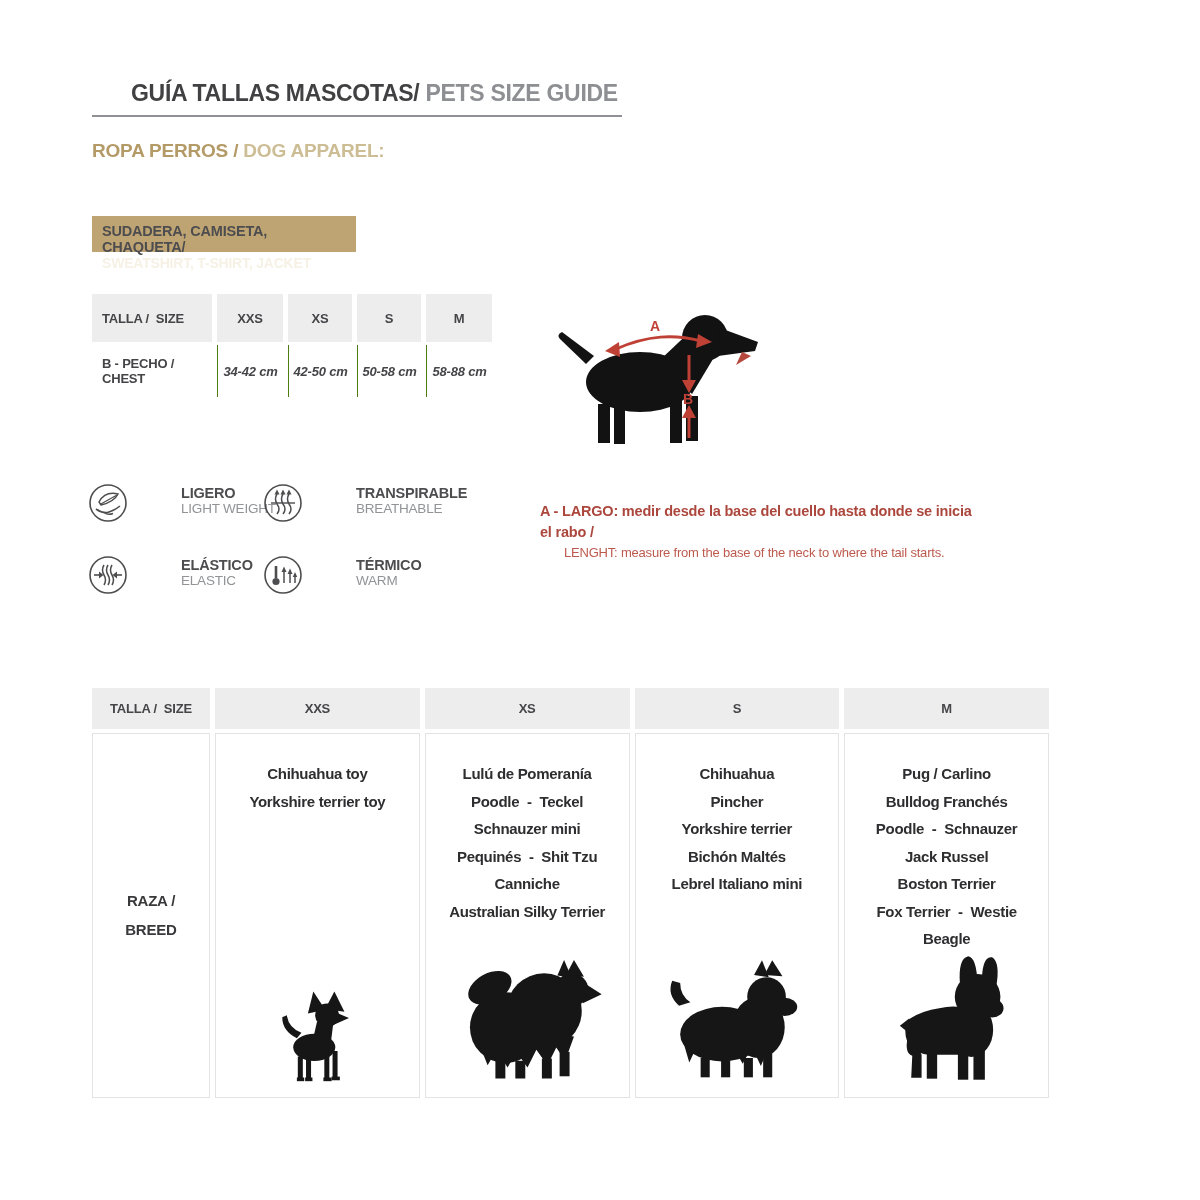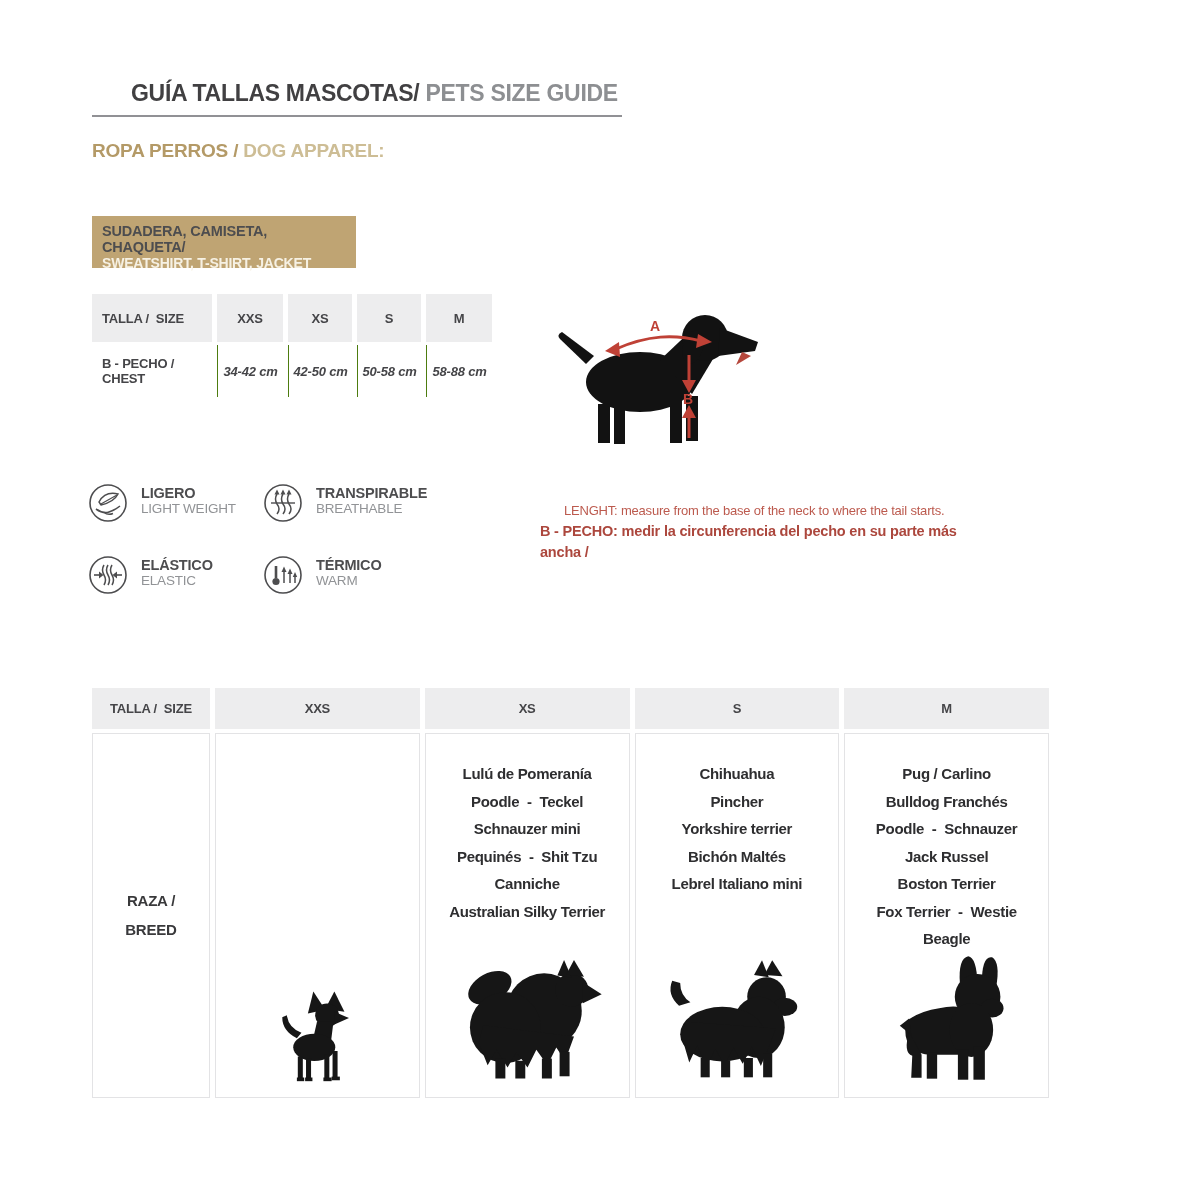--- a/index.html
+++ b/index.html
@@ -11,40 +11,40 @@
   
   .title { position:absolute; left:92px; top:80px; display:inline-block;
            border-bottom:2px solid #919195; padding-bottom:8px; padding-right:4px;
            font-size:23px; font-weight:700; letter-spacing:-0.3px; }
   .title .es { color:#414042;margin-left:39px; }
   .title .en { color:#8d8f92; font-weight:700; }
   .subtitle { position:absolute; left:92px; top:140px; font-size:19px; font-weight:700; letter-spacing:-0.2px; }
   .subtitle .es { color:#b49a67; }
   .subtitle .en { color:#cdbd95; }
   
-  .cat-box { position:absolute; left:92px; top:216px; width:264px; height:52px;
+  .cat-box { position:absolute; left:92px; top:216px; width:264px; height:36px;
              background:#bfa473; padding:7px 10px 0 10px; }
   .cat-box .l1 { color:#4d4d4f; font-size:14.5px; font-weight:700; letter-spacing:-0.2px; }
   .cat-box .l2 { color:#f6f1e4; font-size:14px; font-weight:700; letter-spacing:-0.2px; }
   
   .size-table { position:absolute; left:92px; top:294px; width:400px; }
   .st-row { display:grid; grid-template-columns:120px 66px 64px 64px 66px; column-gap:5px; margin-bottom:3px; }
   .st-row .cell { display:flex; align-items:center; justify-content:center;
                   font-size:13px; font-weight:700; color:#454548; letter-spacing:-0.2px; white-space:pre-wrap; }
   .st-row .cell.lbl { justify-content:flex-start; padding-left:10px; }
   .st-head { height:48px; }
   .st-head .cell { background:#ededee; }
   .st-a { height:48px; background:#d8d8d9; }
   .st-b { height:52px; }
   .st-b .cell { background:#ffffff; }
   .st-b .cell + .cell { border-left:1px solid #4d7c0f;font-style:italic; }
   
   .diagram { position:absolute; left:552px; top:298px; }
   
-  .feature { position:absolute; display:flex; align-items:flex-start; }
+  .feature { position:absolute; display:flex; align-items:flex-start;gap:40px; }
   .feature .ic { flex:0 0 40px; }
   .feature .txt { margin-left:13px; padding-top:2px; }
   .feature .txt .es { font-size:14.5px; font-weight:700; color:#4d4d4f; letter-spacing:-0.2px; }
   .feature .txt .en { font-size:13.5px; color:#919396; letter-spacing:-0.2px; }
   
   .notes { position:absolute; left:540px; top:501px; width:440px; }
   .note-es { font-size:14.5px; font-weight:700; color:#ac473d; letter-spacing:-0.2px; line-height:21px; }
   .note-en { font-size:13px; color:#bc5a4e; padding-left:24px; letter-spacing:-0.2px; line-height:20px; }
   
   .breed-table { position:absolute; left:92px; top:688px; width:957px; }
@@ -192,40 +192,44 @@
       <line x1="32" y1="28" x2="32" y2="21" stroke="#4d4d4f" stroke-width="1.5"></line>
       <polygon points="29.8,22 34.2,22 32,17" fill="#4d4d4f"></polygon>
     </svg>
     <div class="txt">
       <div class="es">TÉRMICO</div>
       <div class="en">WARM</div>
     </div>
   </div>
 
   <div class="notes">
+    <div class="note-es">A - LARGO: medir desde la base del cuello hasta donde se inicia el rabo /</div>
     <div class="note-en">LENGHT: measure from the base of the neck to where the tail starts.</div>
-    <div class="note-es">B - PECHO: medir la circunferencia del pecho en su parte más ancha /</div>
   </div>
 
   <div class="breed-table">
     <div class="bt-head">
       <div class="cell">TALLA /  SIZE</div>
       <div class="cell">XXS</div>
       <div class="cell">XS</div>
       <div class="cell">S</div>
       <div class="cell">M</div>
     </div>
     <div class="bt-body">
 
       <div class="bcell raza-cell">
         <div>RAZA /</div>
         <div>BREED</div>
       </div>
 
       <div class="bcell">
+        <div class="breeds">
+          <div class="breed-line">Chihuahua toy</div>
+          <div class="breed-line">Yorkshire terrier toy</div>
+        </div>
         <div class="dogbox">
           <svg width="92" height="96" viewBox="0 0 100 105">
             <g fill="#161616">
               <polygon points="46,5 59,25 40,29"></polygon>
               <polygon points="69,5 80,27 59,24"></polygon>
               <circle cx="61" cy="31" r="13"></circle>
               <polygon points="69,27 85,34 69,41"></polygon>
               <polygon points="50,38 68,38 65,62 45,60"></polygon>
               <ellipse cx="47" cy="66" rx="23" ry="15"></ellipse>
               <path d="M28,56 Q12,48 12,33 L17,31 Q19,45 33,50 Z"></path>

